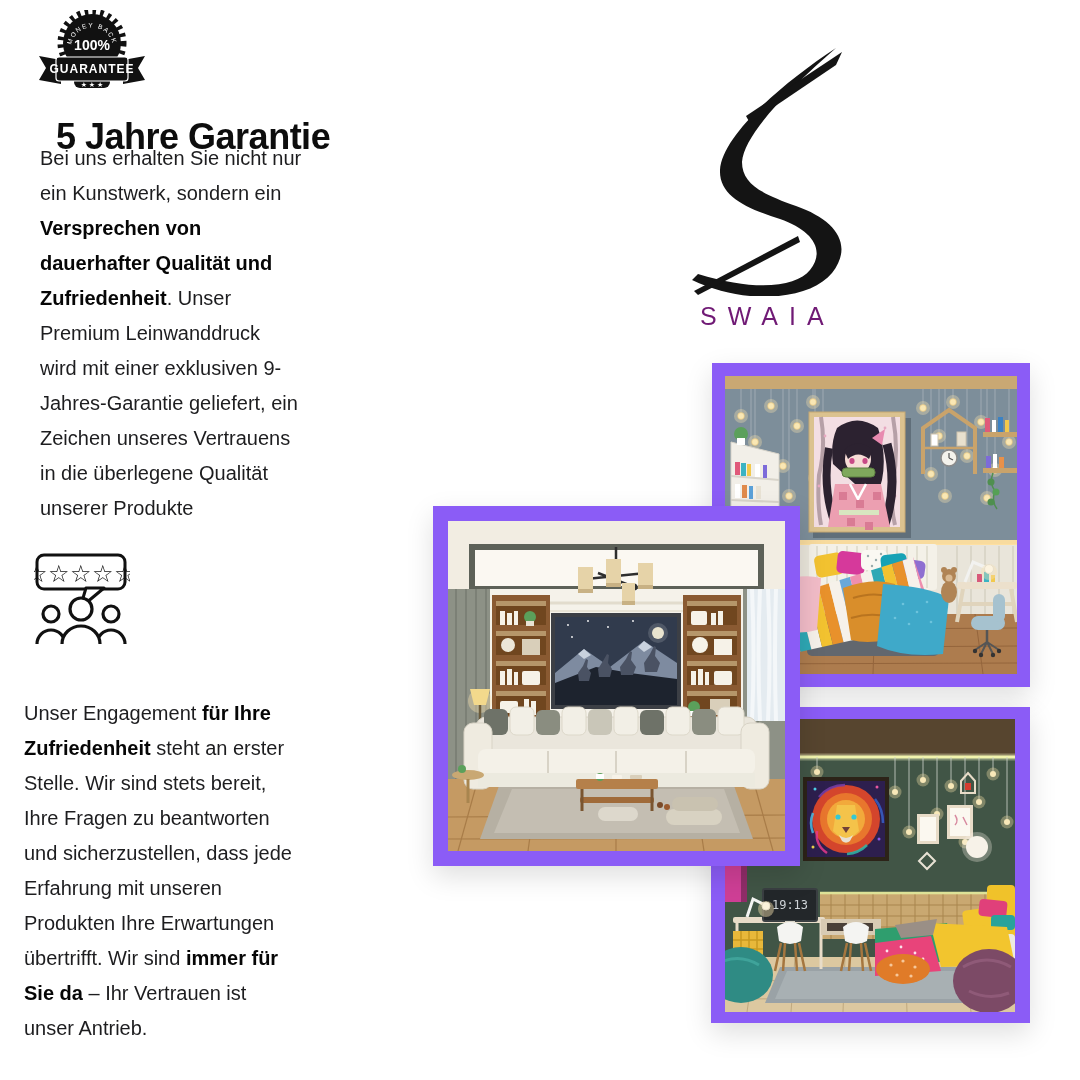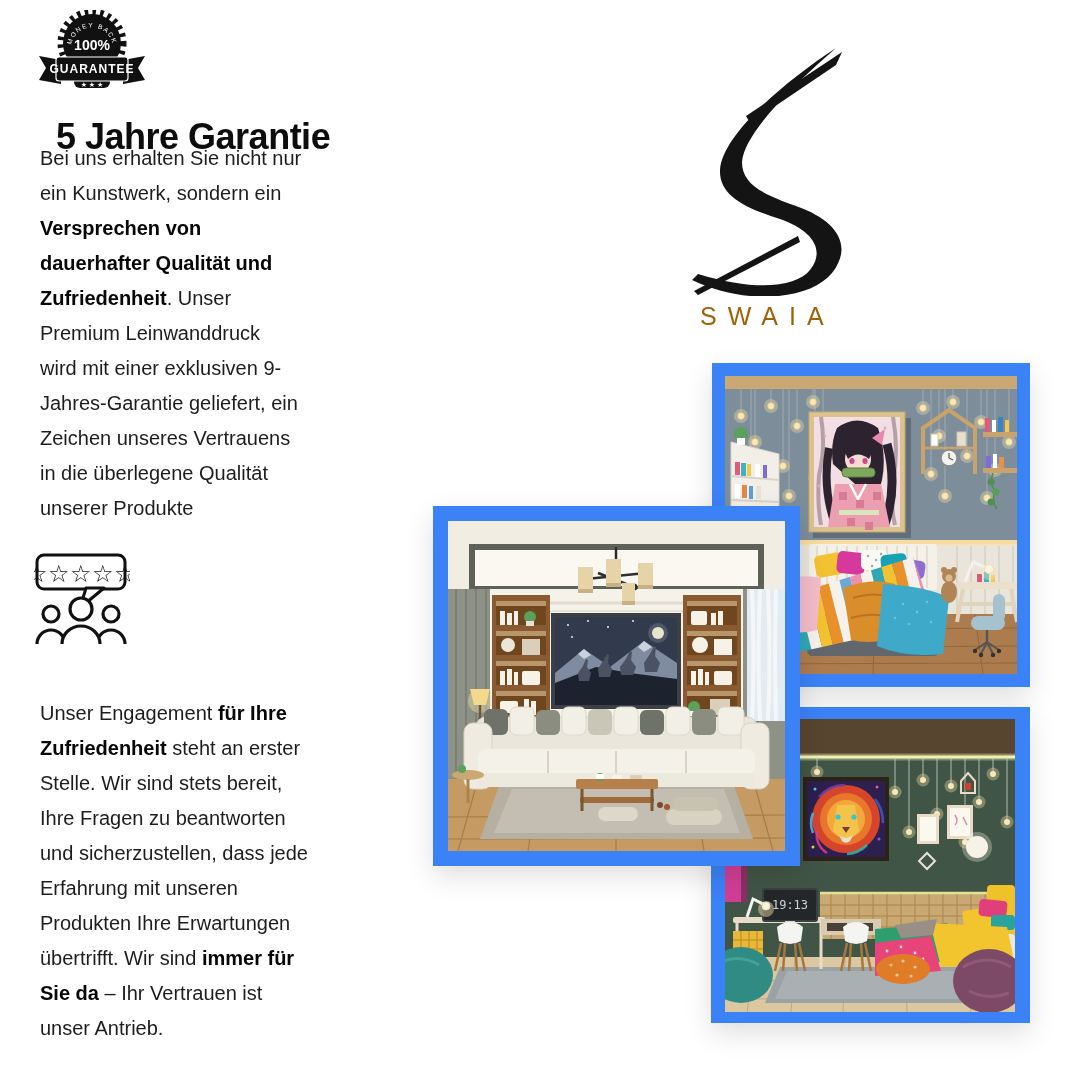--- a/index.html
+++ b/index.html
@@ -2,22 +2,22 @@
 <html><head>
 <meta charset="utf-8">
 <style>
   html,body{margin:0;padding:0;background:#e8e8e8;}
   .canvas{position:relative;width:1080px;height:1080px;background:#ffffff;overflow:hidden;
           font-family:"Liberation Sans",sans-serif;color:#1d1d1f;}
   .abs{position:absolute;}
   h1.h,h2.h{margin:16px;font-size:36px;font-weight:bold;color:#0d0d0d;letter-spacing:-0.5px;line-height:1.05;}
   .para{margin:0;font-size:20px;line-height:35px;white-space:pre-line;color:#1d1d1f;}
   .para .b{font-weight:bold;color:#060606;}
-  .logo-word{font-size:25px;letter-spacing:11px;color:#a16207;font-weight:normal;}
-  .card{position:absolute;background:#3b82f6;box-shadow:0 10px 26px rgba(0,0,0,0.13);}
+  .logo-word{font-size:25px;letter-spacing:11px;color:#701a75;font-weight:normal;}
+  .card{position:absolute;background:#8b5cf6;box-shadow:0 10px 26px rgba(0,0,0,0.13);}
   .card svg{position:absolute;display:block;}
 </style>
 </head>
 <body>
 
 <div class="canvas">
 
   <svg class="abs" style="left:36px;top:10px" width="112" height="88" viewBox="0 0 112 88">
     <circle cx="56" cy="33" r="31" fill="none" stroke="#111" stroke-width="7" stroke-dasharray="3.5 4.2"></circle>
     <circle cx="56" cy="33" r="29" fill="#111"></circle>
@@ -58,21 +58,21 @@
     <g fill="#fff" stroke="#111" stroke-width="3.2">
       <circle cx="17" cy="62" r="8"></circle>
       <path d="M3 92 a14 14 0 0 1 28 0"></path>
       <circle cx="77" cy="62" r="8"></circle>
       <path d="M63 92 a14 14 0 0 1 28 0"></path>
       <circle cx="47" cy="57" r="11"></circle>
       <path d="M28 92 a19 18 0 0 1 38 0"></path>
     </g>
   </svg>
 
-  <p class="para abs" style="left:40px;top:696px"><span>Unser Engagement </span><span class="b">für Ihre
+  <p class="para abs" style="left:24px;top:696px"><span>Unser Engagement </span><span class="b">für Ihre
 Zufriedenheit</span><span> steht an erster
 Stelle. Wir sind stets bereit,
 Ihre Fragen zu beantworten
 und sicherzustellen, dass jede
 Erfahrung mit unseren
 Produkten Ihre Erwartungen
 übertrifft. Wir sind </span><span class="b">immer für
 Sie da</span><span> – Ihr Vertrauen ist
 unser Antrieb.</span></p>
 

